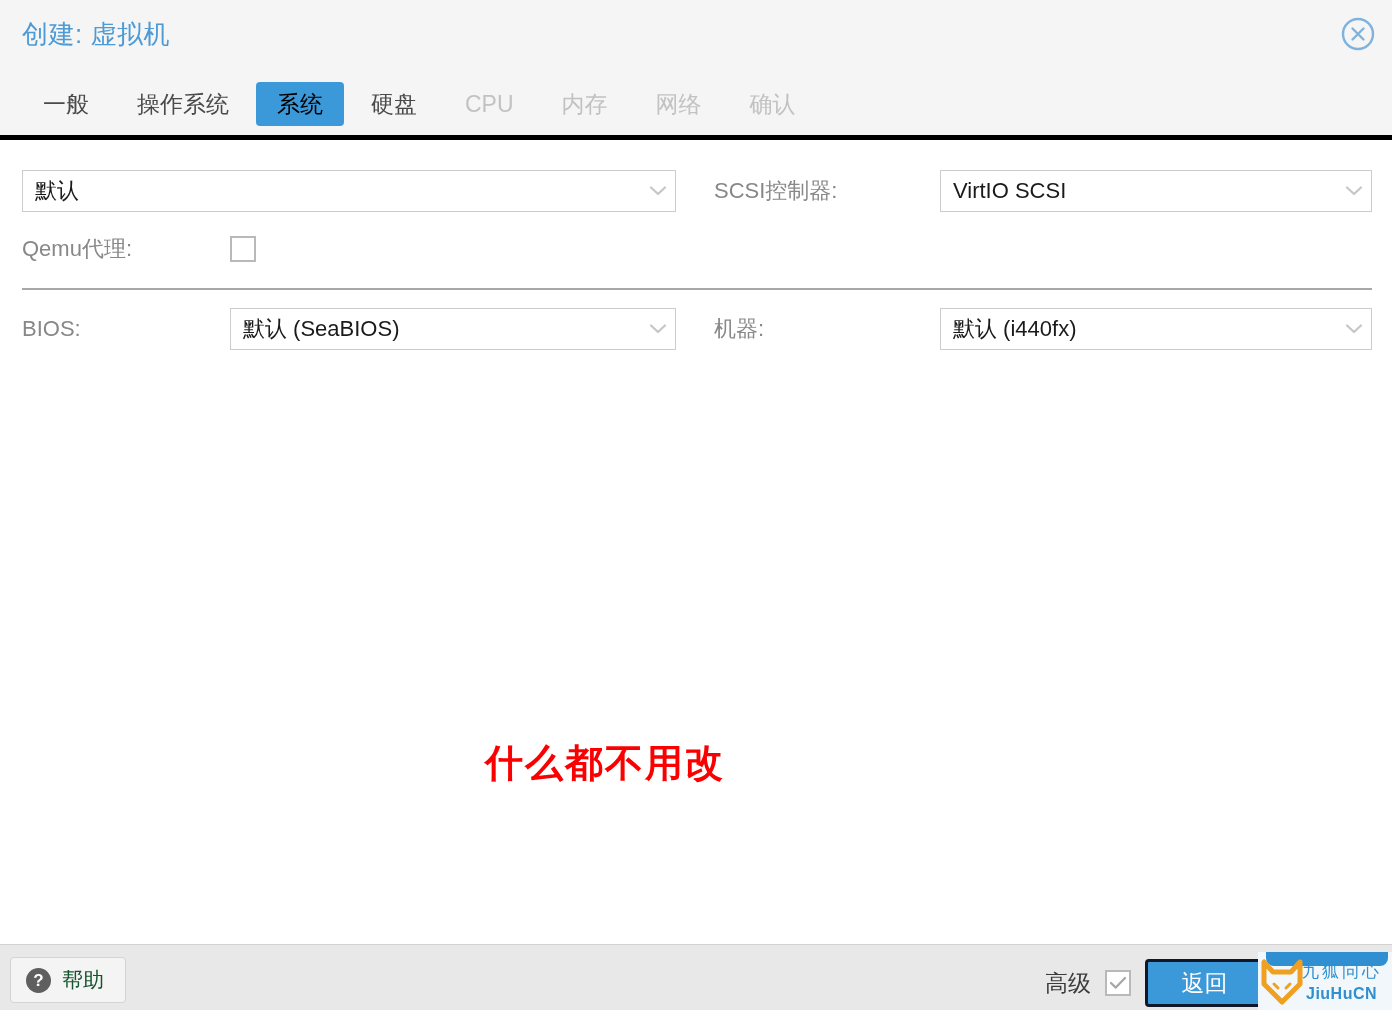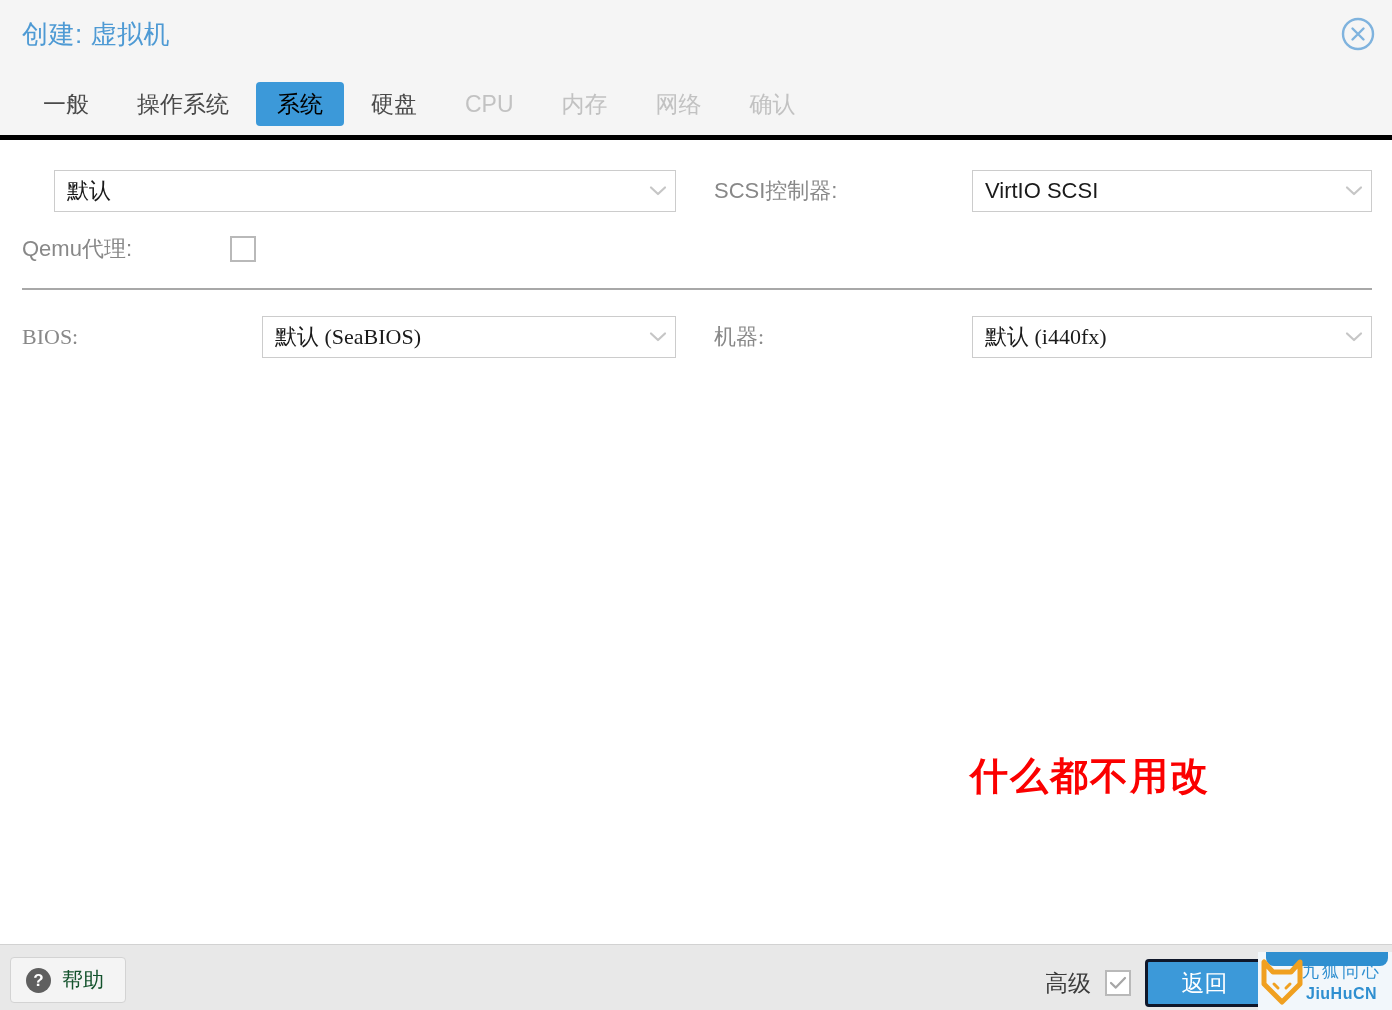--- a/index.html
+++ b/index.html
@@ -122,21 +122,20 @@
 
   .field {
     position: relative;
     flex: 1 1 auto;
     height: 42px;
     background: #ffffff;
     border: 1px solid #cccccc;
     display: flex;
     align-items: center;
     cursor: pointer;
-    margin-left: 32px;
   }
 
   .field .val {
     font-size: 22px;
     color: #1a1a1a;
     padding-left: 12px;
     white-space: nowrap;
     overflow: hidden;
     text-overflow: ellipsis;
     flex: 1 1 auto;
@@ -170,26 +169,25 @@
     width: 1350px;
     height: 0;
     border-top: 2px solid #a8a8a8;
   }
 
   .note {
     position: absolute;
     left: 0;
     top: 598px;
     width: 1210px;
-    text-align: right;
+    text-align: center;
     font-size: 38px;
     font-weight: bold;
     color: #fb0000;
     letter-spacing: 2px;
-    margin-top: 13px;
   }
 
   
   .footer {
     position: relative;
     flex: 0 0 66px;
     height: 66px;
     background: #e8e8e8;
     border-top: 1px solid #d2d2d2;
     display: flex;
@@ -358,21 +356,21 @@
           <div class="checkbox">
             
           </div>
         </div>
         <div class="fcol right"></div>
       </div>
     </div>
 
     <div class="divider" style="top:148px;"></div>
 
-    <div class="form-grid" style="top:168px;font-family:Liberation Serif, serif;">
+    <div class="form-grid" style="top:160px;">
 
       <div class="frow">
         <div class="fcol">
           <div class="flabel lw-left">BIOS:</div>
           <div class="field">
             <span class="val">默认 (SeaBIOS)</span>
             <span class="chev">
               <svg width="18" height="12" viewBox="0 0 18 12" aria-hidden="true">
                 <path d="M2 2.5 L9 9 L16 2.5" fill="none" stroke="#c6c6c6" stroke-width="2.2" stroke-linecap="round" stroke-linejoin="round"></path>
               </svg>

